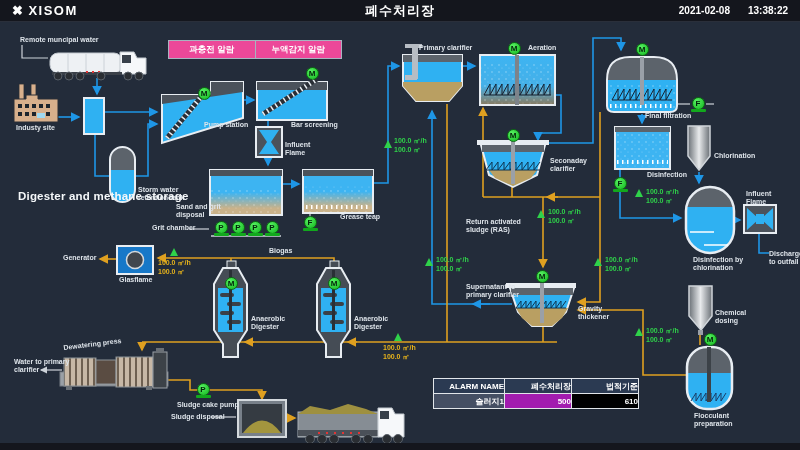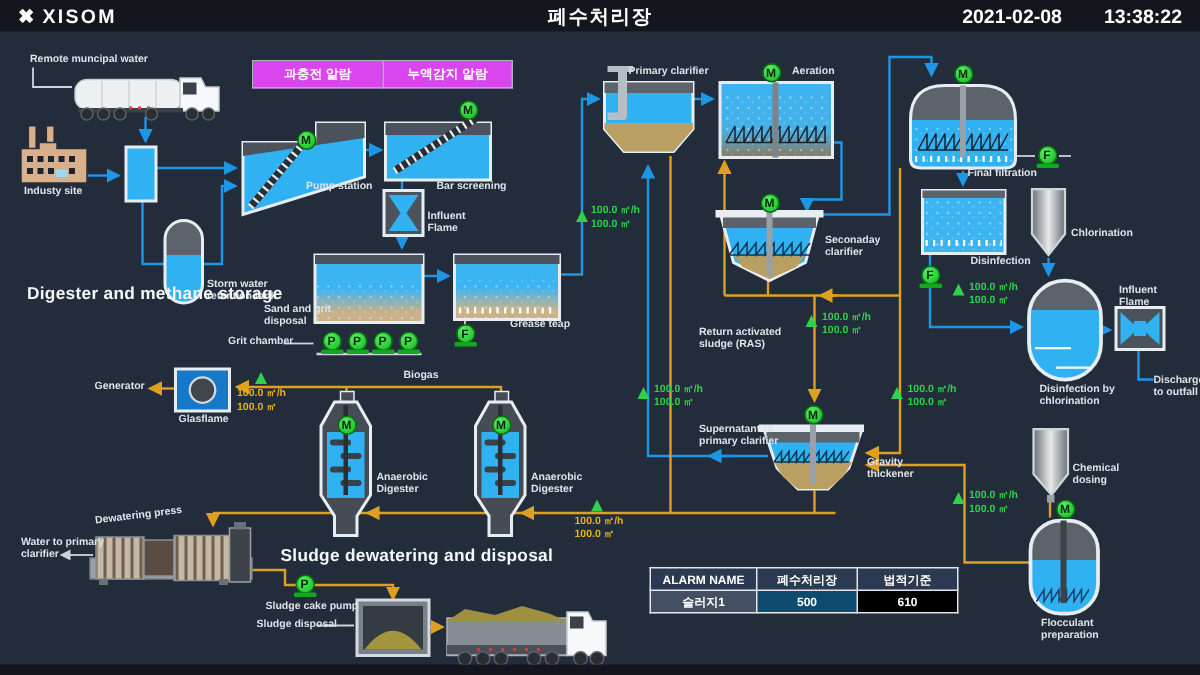--- a/index.html
+++ b/index.html
@@ -6,21 +6,21 @@
   .screen{position:relative;width:800px;height:450px;background:#232c3a;overflow:hidden;
           font-family:"Liberation Sans",sans-serif}
   .topbar{position:absolute;top:0;left:0;right:0;height:22px;background:#14161d;
           border-bottom:1px solid #2a2f3a;display:flex;align-items:center;
           padding:0 12px;box-sizing:border-box;z-index:30}
   .logo{display:flex;align-items:center;gap:4px;color:#fff;font-weight:bold;
         font-size:13px;letter-spacing:1.5px}
   .logo .x{font-size:13px}
   .title{position:absolute;left:0;right:0;text-align:center;color:#fff;font-weight:bold;
          font-size:13px;letter-spacing:1px}
-  .dt{margin-left:auto;display:flex;gap:28px;color:#fff;font-weight:bold;font-size:13px;z-index:2}
+  .dt{margin-left:auto;display:flex;gap:18px;color:#fff;font-weight:bold;font-size:10px;z-index:2}
   .bottombar{position:absolute;bottom:0;left:0;right:0;height:7px;background:#14161d;z-index:30}
   svg.diagram{position:absolute;top:0;left:0}
   .lbl{position:absolute;color:#dde3e9;font-size:7px;font-weight:bold;line-height:1.18;
        white-space:nowrap;z-index:10}
   .lbl.wrap{white-space:normal}
   .section{position:absolute;color:#f4f7f9;font-weight:bold;font-size:11.5px;
            letter-spacing:.2px;white-space:nowrap;z-index:10}
   .rot{transform:rotate(-7deg);transform-origin:left bottom}
   .dev{position:absolute;width:13px;height:13px;border-radius:50%;z-index:12;
        background:radial-gradient(circle at 35% 30%,#58f263,#12b51e);
@@ -32,30 +32,30 @@
   .fi .tri{position:absolute;width:0;height:0;border-left:4.5px solid transparent;
        border-right:4.5px solid transparent;border-bottom:8px solid #2fd24a}
   .fi .txt{position:absolute;font-size:7px;font-weight:bold;line-height:1.3;white-space:nowrap}
   .fi.green .txt{color:#2fd24a}
   .fi.yellow .txt{color:#e7b31b}
   table.chem{position:absolute;left:168px;top:40px;width:174px;border-collapse:collapse;
        table-layout:fixed;z-index:10}
   table.chem td{border:1px solid #a7b4c0;color:#fff;font-size:8.5px;font-weight:bold;
        text-align:center;padding:0}
   table.chem td.hd{background:#1d2d3e;height:14px}
-  table.chem td.cell{background:#d946ef;height:17px}
+  table.chem td.cell{background:#ec4899;height:17px}
   table.alarm{position:absolute;left:433px;top:378px;border-collapse:collapse;
        table-layout:fixed;z-index:10}
   table.alarm th,table.alarm td{border:1px solid #e2e6ea;color:#fff;font-weight:bold;
-       font-size:8px;text-align:center;padding:0;height:14px}
+       font-size:8px;text-align:right;padding:0;height:14px}
   table.alarm th{background:#2b3a52;width:66px}
   table.alarm th.first{width:70px}
   table.alarm td.name{background:#454f63}
   table.alarm td.val{background:#000}
-  table.alarm td.val.alert{background:#0c4a6e}
+  table.alarm td.val.alert{background:#a21caf}
 </style>
 </head>
 <body>
 
 <div class="screen" id="screen">
 
   <div class="topbar">
     <div class="title">폐수처리장</div>
     <div class="logo">
       <span class="x">✖</span>
@@ -411,21 +411,20 @@
   <div class="lbl" style="left:714px;top:152px">Chlorination</div>
   <div class="lbl" style="left:647px;top:171px">Disinfection</div>
   <div class="lbl wrap" style="left:693px;top:256px;width:70px">Disinfection by chlorination</div>
   <div class="lbl wrap" style="left:746px;top:190px;width:36px">Influent Flame</div>
   <div class="lbl wrap" style="left:769px;top:250px;width:42px">Discharge to outfall</div>
   <div class="lbl" style="left:63px;top:254px">Generator</div>
   <div class="lbl" style="left:119px;top:276px">Glasflame</div>
   <div class="lbl" style="left:269px;top:247px">Biogas</div>
   <div class="lbl wrap" style="left:251px;top:315px;width:42px">Anaerobic Digester</div>
   <div class="lbl wrap" style="left:354px;top:315px;width:42px">Anaerobic Digester</div>
-  <div class="section" style="left:187px;top:365px">Sludge dewatering and disposal</div>
   <div class="lbl rot" style="left:64px;top:344px">Dewatering press</div>
   <div class="lbl wrap" style="left:14px;top:358px;width:60px">Water to primary clarifier</div>
   <div class="lbl" style="left:177px;top:401px">Sludge cake pump</div>
   <div class="lbl" style="left:171px;top:413px">Sludge disposal</div>
   <div class="lbl wrap" style="left:466px;top:283px;width:64px">Supernatant to primary clarifier</div>
   <div class="lbl wrap" style="left:578px;top:305px;width:40px">Gravity thickener</div>
   <div class="lbl wrap" style="left:715px;top:309px;width:40px">Chemical dosing</div>
   <div class="lbl wrap" style="left:694px;top:412px;width:46px">Flocculant preparation</div>
 
   <table class="chem">

